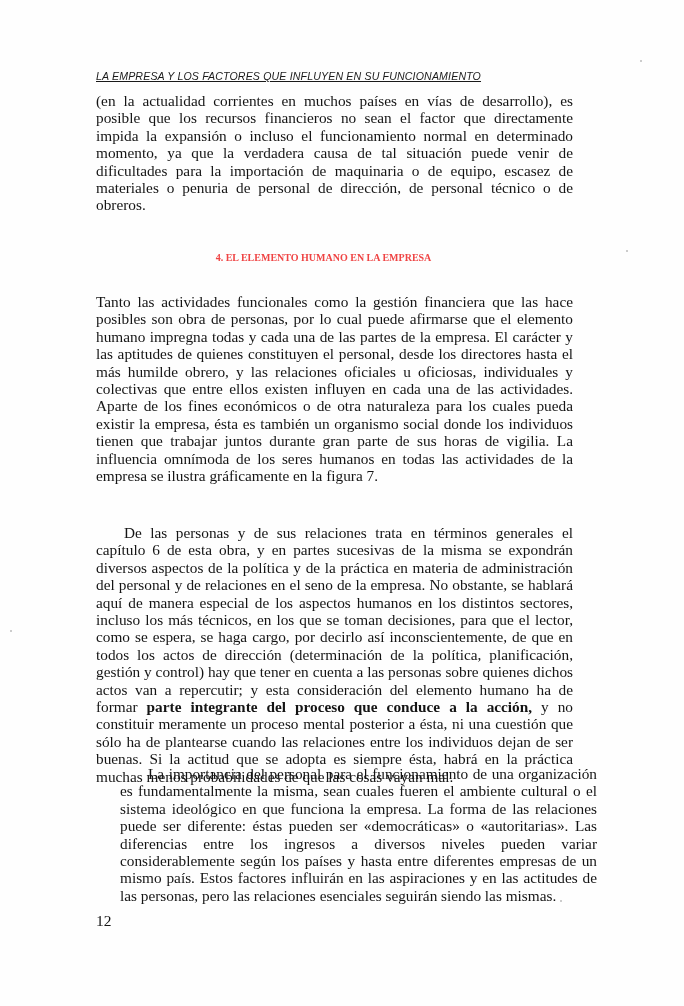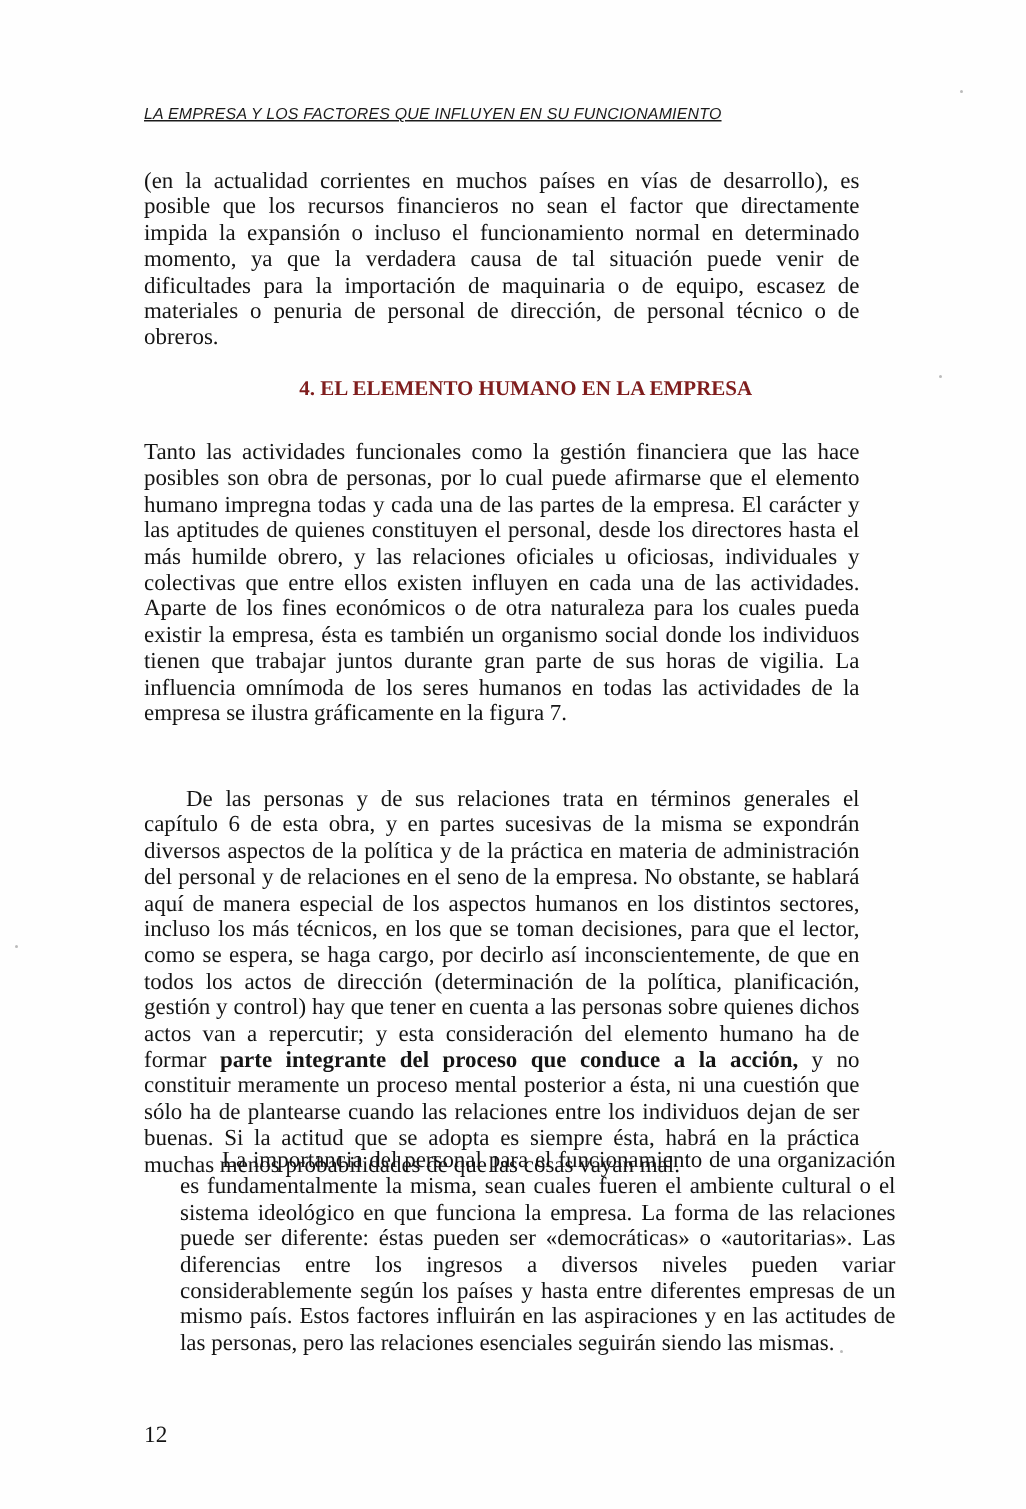--- a/index.html
+++ b/index.html
@@ -9,31 +9,31 @@
     position: absolute; left: 96px; top: 70px; width: 480px;
     font-family: "Liberation Sans", sans-serif; font-style: italic;
     font-size: 10.6px; letter-spacing: 0.15px; color: #1a1a1a; white-space: nowrap; text-decoration: underline;
   }
   .body-text {
     position: absolute; left: 96px; width: 477px;
     font-family: "Liberation Serif", serif; font-size: 15.3px; line-height: 17.4px;
     color: #141414; text-align: justify; margin: 0;
   }
   .body-text.indent { text-indent: 28px; }
-  .p1 { top: 92px; margin-top: 20px; }
+  .p1 { top: 92px; }
   .heading {
-    position: absolute; left: 112px; width: 477px; top: 252px; text-align: center;
-    font-family: "Liberation Serif", serif; font-weight: bold; font-size: 14px; color: #7f1d1d;
+    position: absolute; left: 85px; width: 477px; top: 252px; text-align: center;
+    font-family: "Liberation Serif", serif; font-weight: bold; font-size: 10px; color: #ef4444;
   }
   .p2 { top: 293px; }
   .p3 { top: 524px; }
   .p4 { top: 765px; margin-left: 24px; }
   .folio {
     position: absolute; left: 96px; top: 912px;
-    font-family: "Liberation Serif", serif; font-size: 15.5px; color: #141414; margin-top: 36px;
+    font-family: "Liberation Serif", serif; font-size: 15.5px; color: #141414;
   }
   .dot { position: absolute; width: 2px; height: 2px; background: #bbb; border-radius: 1px; }
 </style>
 </head>
 <body>
 
 <div class="page">
   <div class="running-head">LA EMPRESA Y LOS FACTORES QUE INFLUYEN EN SU FUNCIONAMIENTO</div>
 
   <p class="body-text p1">(en la actualidad corrientes en muchos países en vías de desarrollo), es posible que los recursos financieros no sean el factor que directamente impida la expansión o incluso el funcionamiento normal en determinado momento, ya que la verdadera causa de tal situación puede venir de dificultades para la importación de maquinaria o de equipo, escasez de materiales o penuria de personal de dirección, de personal técnico o de obreros.</p>

